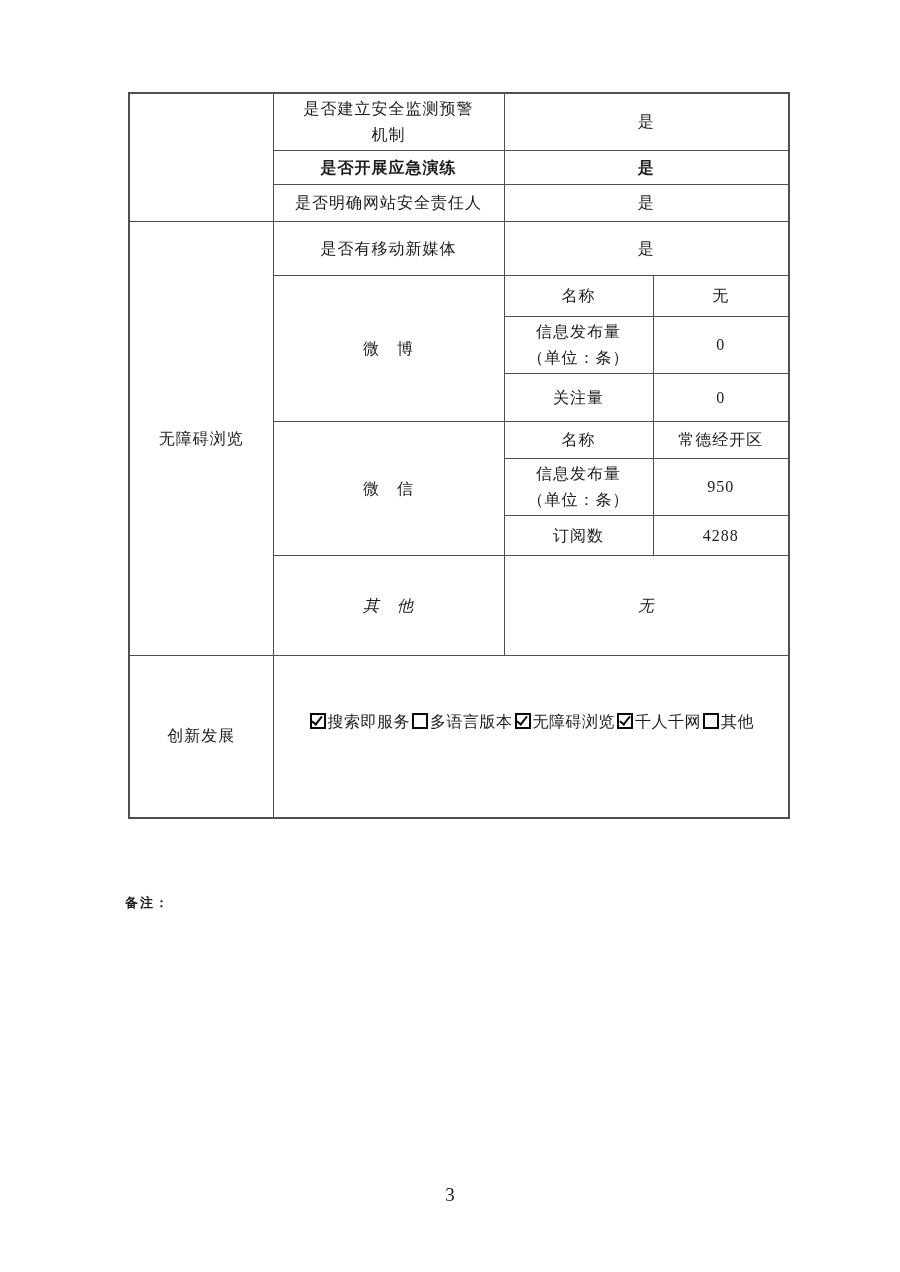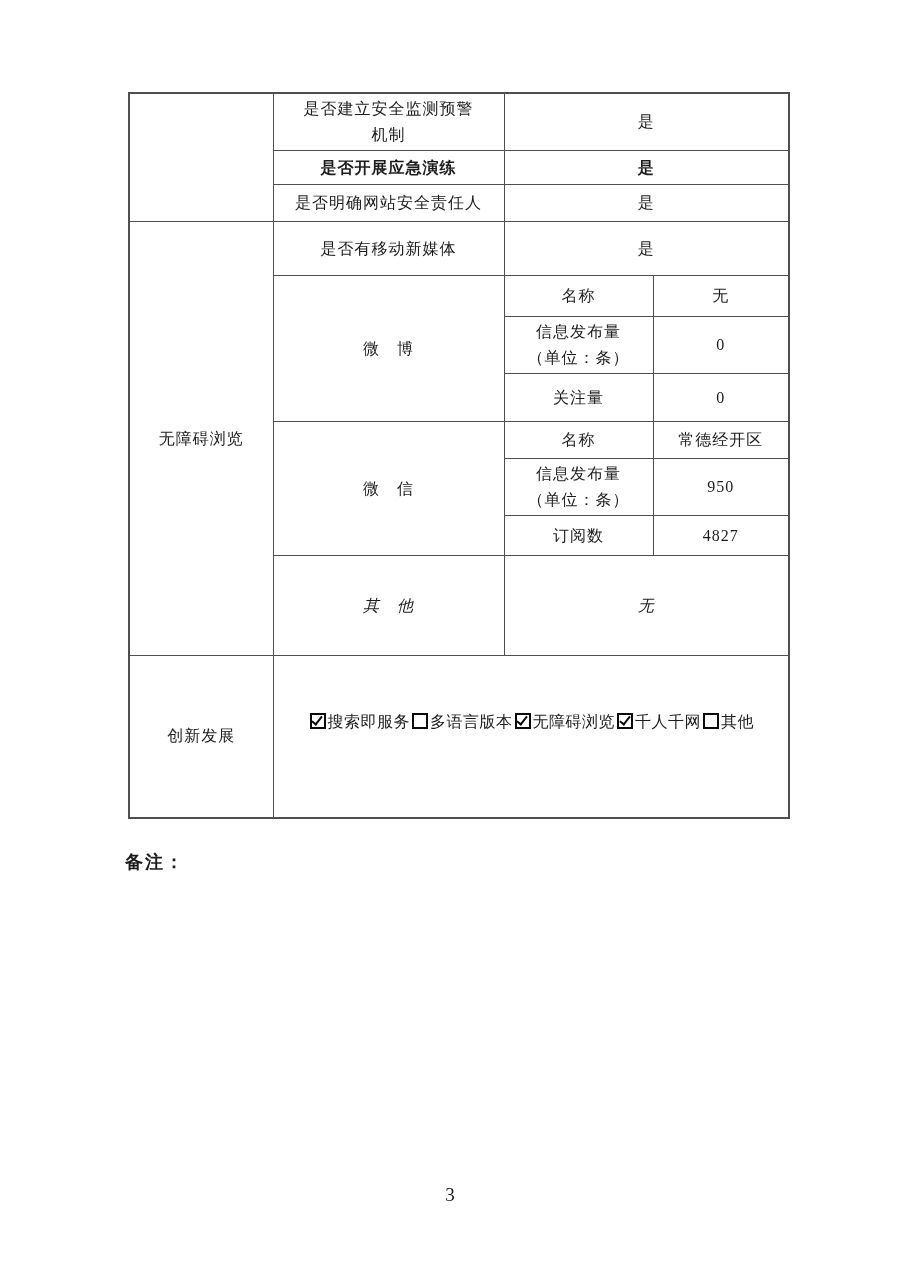--- a/index.html
+++ b/index.html
@@ -68,22 +68,22 @@
     top: -1.5px;
     width: 4px;
     height: 9px;
     border-right: 2.5px solid #0a0a0a;
     border-bottom: 2.5px solid #0a0a0a;
     transform: rotate(38deg);
   }
   .notes-label {
     position: absolute;
     left: 125px;
-    top: 850px;
-    font-size: 18px;
+    top: 894px;
+    font-size: 13px;
     font-weight: bold;
     letter-spacing: 2px;
   }
   .page-number {
     position: absolute;
     left: 0;
     top: 1184px;
     width: 100%;
     text-align: center;
     font-size: 19px;
@@ -138,21 +138,21 @@
       <td>名称</td>
       <td>常德经开区</td>
     </tr>
     <tr class="r9">
       <td>信息发布量
 （单位：条）</td>
       <td>950</td>
     </tr>
     <tr class="r10">
       <td>订阅数</td>
-      <td>4827</td>
+      <td>4288</td>
     </tr>
     <tr class="r11">
       <td>其　他</td>
       <td colspan="2">无</td>
     </tr>
     <tr class="r12">
       <td>创新发展</td>
       <td colspan="3" class="cb-cell">
         <span class="cb-item"><span class="cb checked"></span><span>搜索即服务</span></span><span class="cb-item"><span class="cb"></span><span>多语言版本</span></span><span class="cb-item"><span class="cb checked"></span><span>无障碍浏览</span></span><span class="cb-item"><span class="cb checked"></span><span>千人千网</span></span><span class="cb-item"><span class="cb"></span><span>其他</span></span>
       </td>

